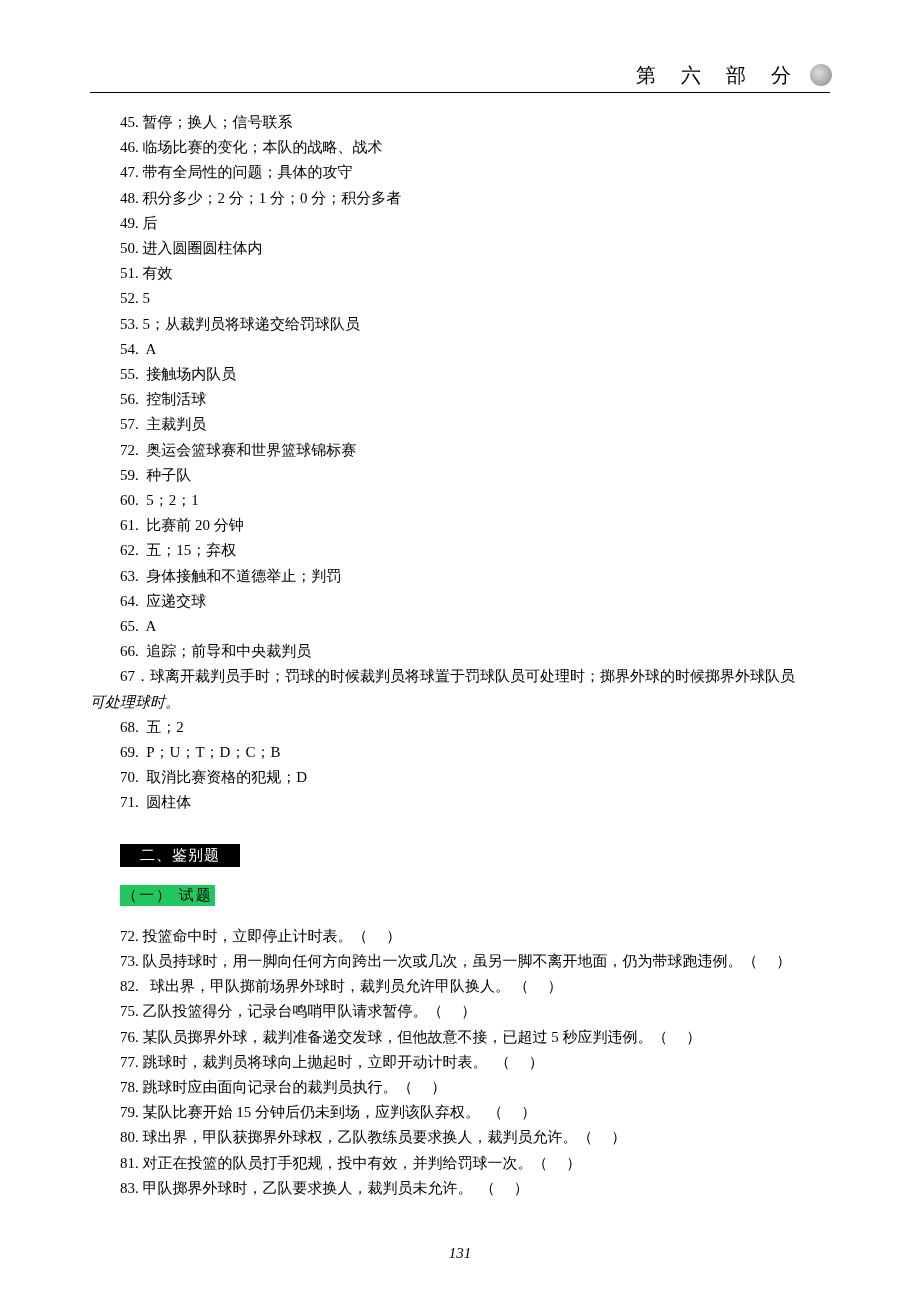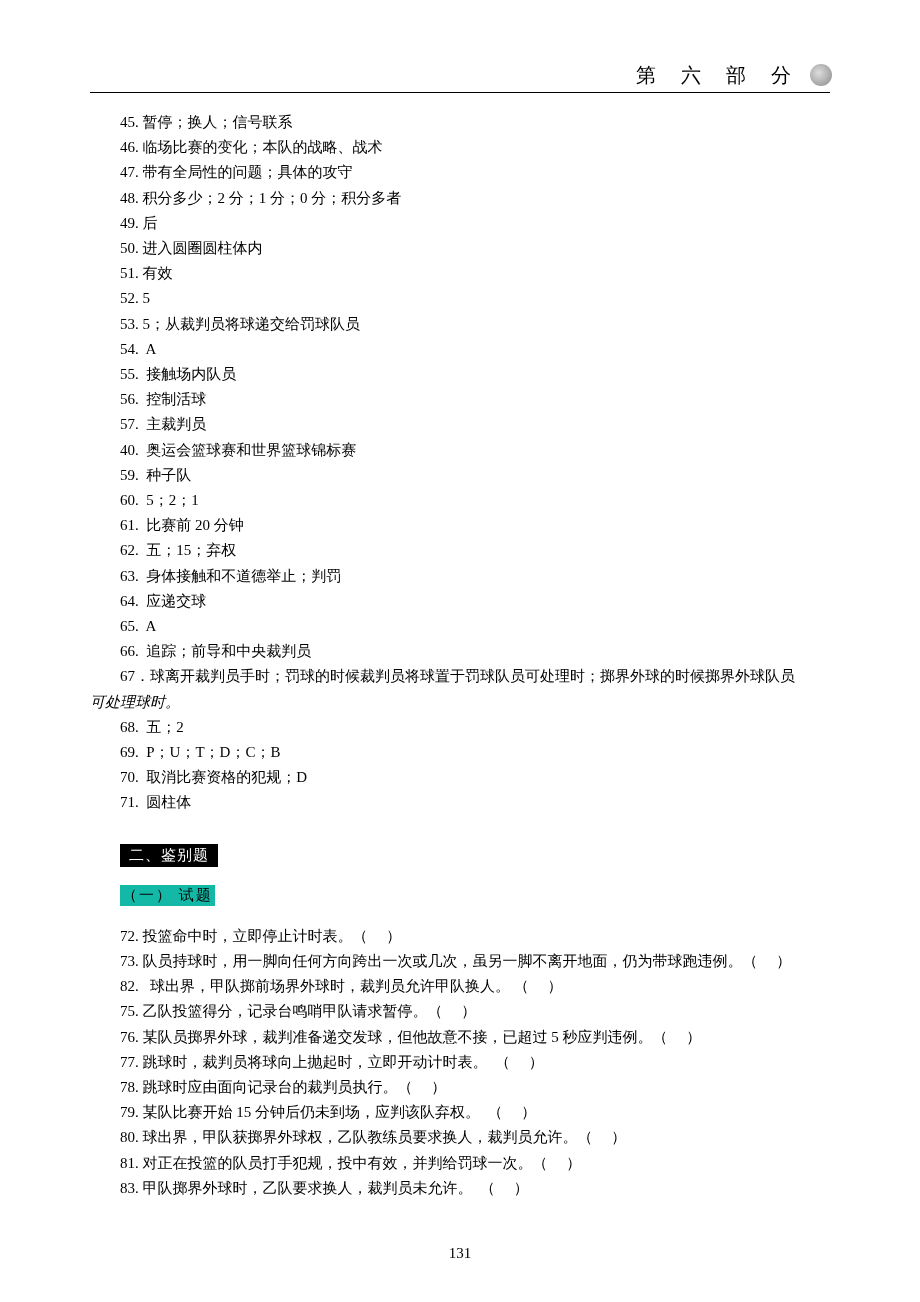--- a/index.html
+++ b/index.html
@@ -45,40 +45,41 @@
   .line {
     line-height: 25.2px;
     white-space: pre-wrap;
   }
   .indent1 { text-indent: 2em; }
   .indent0 { text-indent: 0; font-style: italic; }
   .section-label {
     display: inline-block;
     background: #000;
     color: #fff;
-    padding: 2px 9px;
+    padding: 2px 20px;
     font-size: 15px;
     letter-spacing: 1px;
   }
   .section-row { margin-top: 28px; margin-bottom: 18px; margin-left: 2em;}
   .sub-label {
     display: inline-block;
-    background: #14b8a6;
+    background: #22c55e;
     color: #000;
     padding: 1px 2px;
     font-size: 15px;
     letter-spacing: 2px;
   }
   .sub-row { margin-top: 6px; margin-bottom: 18px; margin-left: 2em;}
   .pagenum {
     position: absolute;
     bottom: 40px;
     width: 920px;
     text-align: center;
     font-size: 15px;
+    font-style: italic;
   }
 </style>
 </head>
 <body>
 
 <div class="header">
   <span>第 六 部 分</span>
   <span class="header-icon"></span>
 </div>
 <div class="header-rule"></div>
@@ -91,21 +92,21 @@
       <div class="line indent1">48. 积分多少；2 分；1 分；0 分；积分多者</div>
       <div class="line indent1">49. 后</div>
       <div class="line indent1">50. 进入圆圈圆柱体内</div>
       <div class="line indent1">51. 有效</div>
       <div class="line indent1">52. 5</div>
       <div class="line indent1">53. 5；从裁判员将球递交给罚球队员</div>
       <div class="line indent1">54.  A</div>
       <div class="line indent1">55.  接触场内队员</div>
       <div class="line indent1">56.  控制活球</div>
       <div class="line indent1">57.  主裁判员</div>
-      <div class="line indent1">40.  奥运会篮球赛和世界篮球锦标赛</div>
+      <div class="line indent1">72.  奥运会篮球赛和世界篮球锦标赛</div>
       <div class="line indent1">59.  种子队</div>
       <div class="line indent1">60.  5；2；1</div>
       <div class="line indent1">61.  比赛前 20 分钟</div>
       <div class="line indent1">62.  五；15；弃权</div>
       <div class="line indent1">63.  身体接触和不道德举止；判罚</div>
       <div class="line indent1">64.  应递交球</div>
       <div class="line indent1">65.  A</div>
       <div class="line indent1">66.  追踪；前导和中央裁判员</div>
     </div>
 

